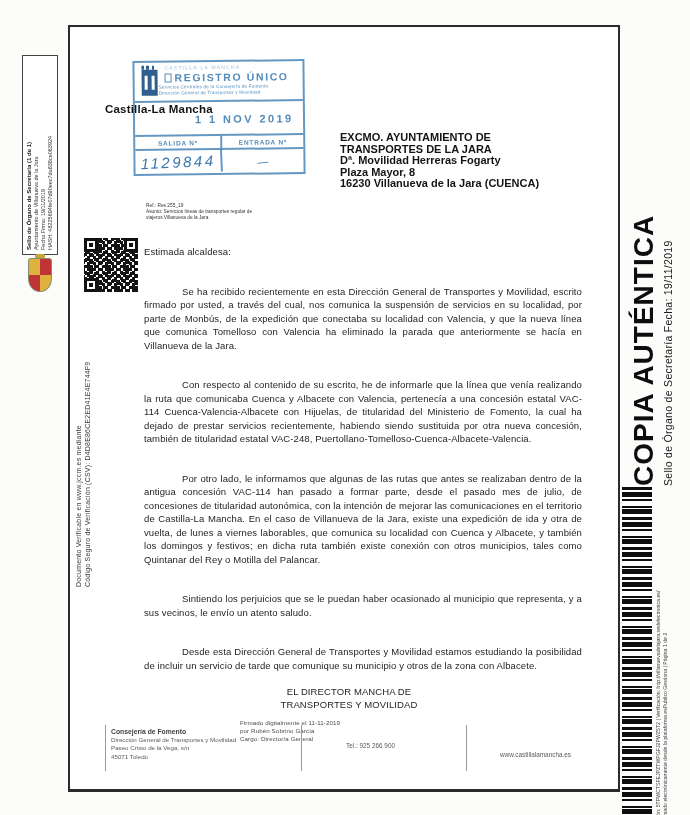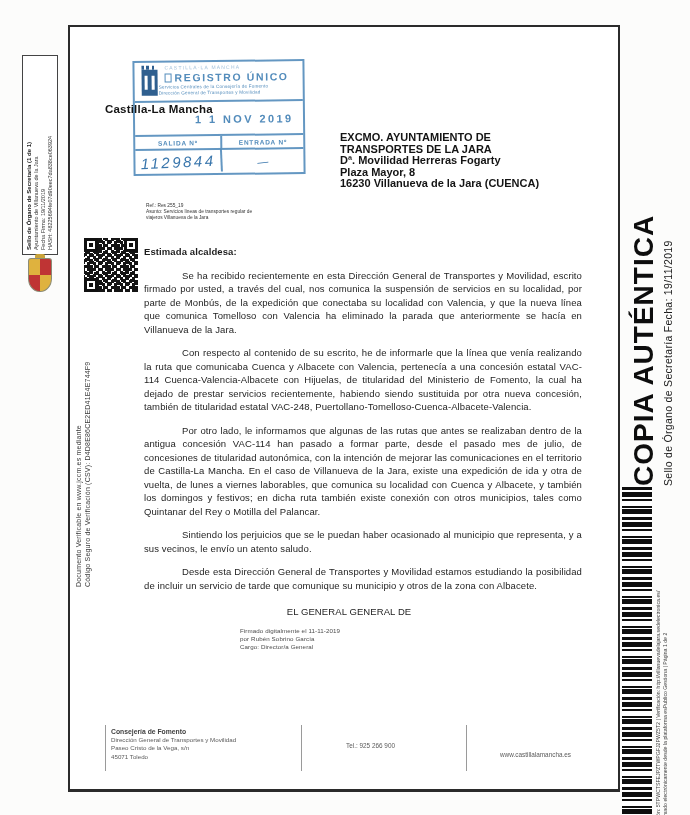--- a/index.html
+++ b/index.html
@@ -107,22 +107,22 @@
   .qr .finder::after { content:""; position:absolute; inset:2px; background:#111; }
   .qr .f-tl { left: 0; top: 0; }
   .qr .f-tr { right: 0; top: 0; }
   .qr .f-bl { left: 0; bottom: 0; }
 
   
   .body-col {
     position: absolute; left: 74px; top: 218px; width: 438px;
     color: #1e1e1e; font-size: 9.5px; line-height: 13.5px; letter-spacing: .1px;
   }
-  .salutation { margin-bottom: 0; font-weight: bold; }
-  .paras p { margin-top: 10px; text-align: justify; text-indent: 38px; }
+  .salutation { margin-bottom: 0; }
+  .paras p { margin-top: 26px; text-align: justify; text-indent: 38px; }
   .closing { width: 410px; text-align: center; margin-top: 14px; line-height: 12.5px; }
   .signature { margin: 8px 0 0 96px; color: #4c4c4c; }
   .signature div { font-size: 6.2px; line-height: 8px; }
 
   
   .fdiv { position: absolute; width: 1px; background: #9a9a9a; top: 698px; height: 46px; }
   .fdiv1 { left: 35px; } .fdiv2 { left: 231px; } .fdiv3 { left: 396px; }
   .f-org { position: absolute; left: 41px; top: 700px; color: #5a5a5a; }
   .f-org .b { font-size: 6.8px; font-weight: bold; color: #3f3f3f; line-height: 9px; }
   .f-org div { font-size: 6.2px; line-height: 8.4px; white-space: nowrap; }
@@ -222,21 +222,22 @@
     <div class="body-col">
       <div class="salutation">Estimada alcaldesa:</div>
       <div class="paras">
           <p>Se ha recibido recientemente en esta Dirección General de Transportes y Movilidad, escrito firmado por usted, a través del cual, nos comunica la suspensión de servicios en su localidad, por parte de Monbús, de la expedición que conectaba su localidad con Valencia, y que la nueva línea que comunica Tomelloso con Valencia ha eliminado la parada que anteriormente se hacía en Villanueva de la Jara.</p>
           <p>Con respecto al contenido de su escrito, he de informarle que la línea que venía realizando la ruta que comunicaba Cuenca y Albacete con Valencia, pertenecía a una concesión estatal VAC-114 Cuenca-Valencia-Albacete con Hijuelas, de titularidad del Ministerio de Fomento, la cual ha dejado de prestar servicios recientemente, habiendo siendo sustituida por otra nueva concesión, también de titularidad estatal VAC-248, Puertollano-Tomelloso-Cuenca-Albacete-Valencia.</p>
           <p>Por otro lado, le informamos que algunas de las rutas que antes se realizaban dentro de la antigua concesión VAC-114 han pasado a formar parte, desde el pasado mes de julio, de concesiones de titularidad autonómica, con la intención de mejorar las comunicaciones en el territorio de Castilla-La Mancha. En el caso de Villanueva de la Jara, existe una expedición de ida y otra de vuelta, de lunes a viernes laborables, que comunica su localidad con Cuenca y Albacete, y también los domingos y festivos; en dicha ruta también existe conexión con otros municipios, tales como Quintanar del Rey o Motilla del Palancar.</p>
           <p>Sintiendo los perjuicios que se le puedan haber ocasionado al municipio que representa, y a sus vecinos, le envío un atento saludo.</p>
           <p>Desde esta Dirección General de Transportes y Movilidad estamos estudiando la posibilidad de incluir un servicio de tarde que comunique su municipio y otros de la zona con Albacete.</p>
         </div>
       <div class="closing">
-        <div>EL GENERAL GENERAL DE</div>
+        <div>EL DIRECTOR MANCHA DE</div>
+        <div>TRANSPORTES Y MOVILIDAD</div>
       </div>
       <div class="signature">
         <div>Firmado digitalmente el 11-11-2019</div>
         <div>por Rubén  Sobrino García</div>
         <div>Cargo: Director/a General</div>
       </div>
     </div>
 
     <div class="fdiv fdiv1"></div>
     <div class="fdiv fdiv2"></div>

